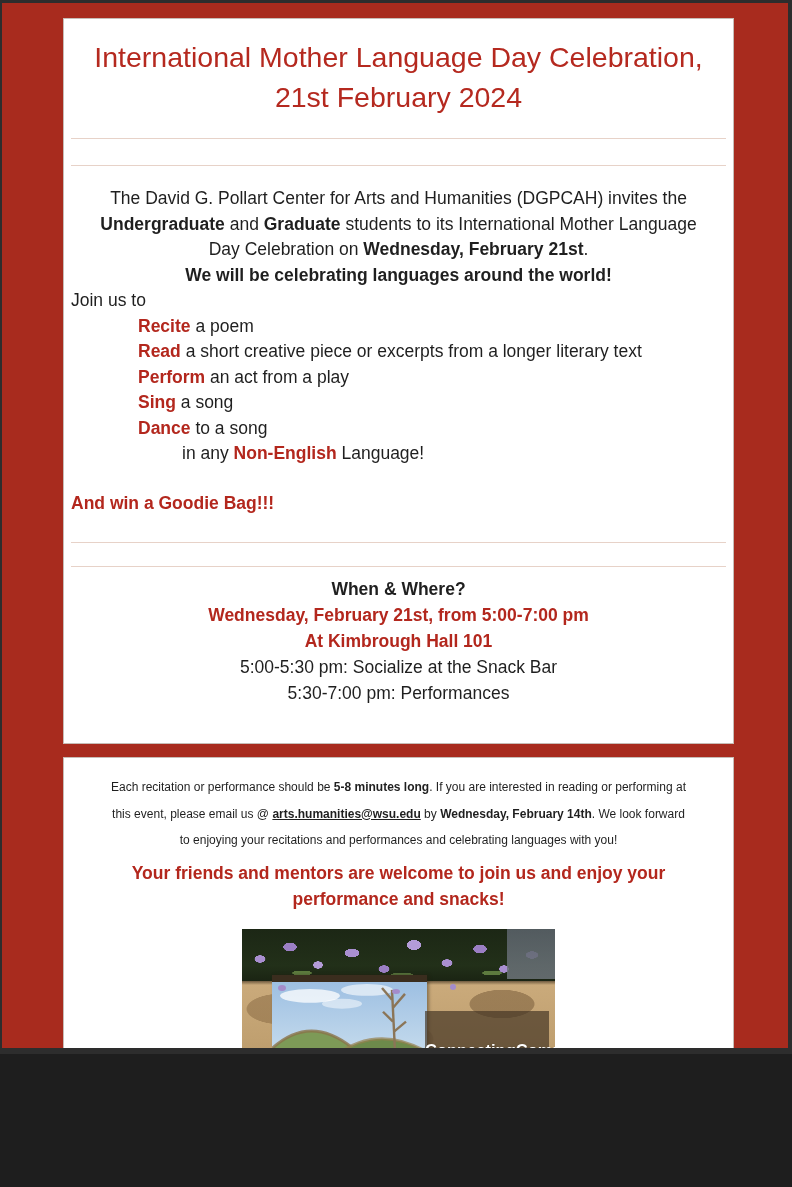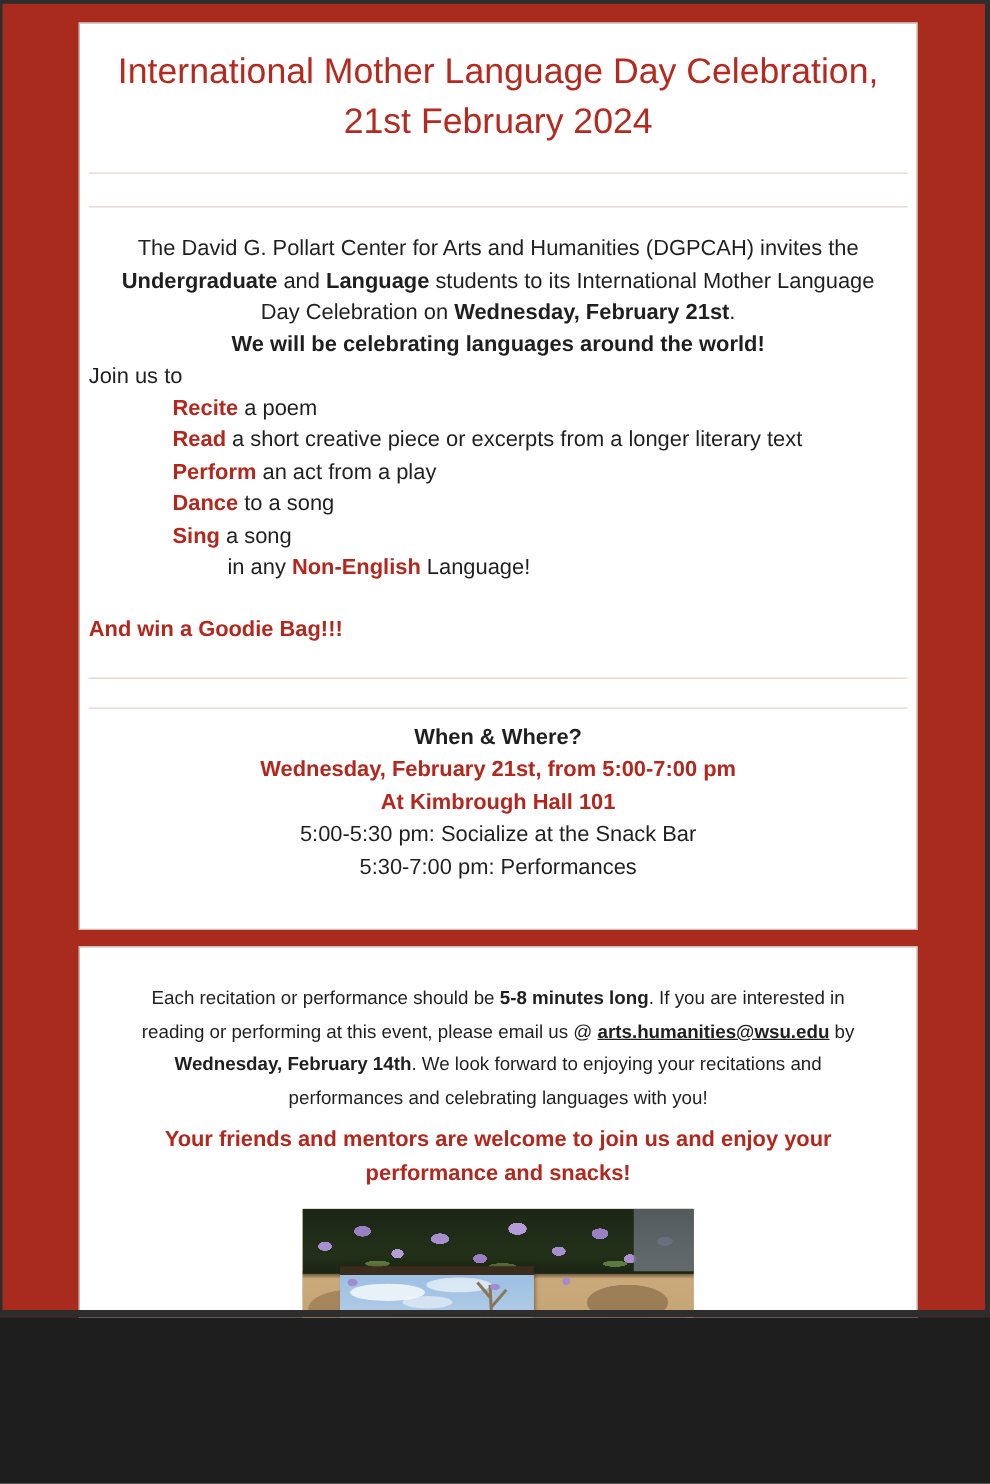--- a/index.html
+++ b/index.html
@@ -59,25 +59,25 @@
 
   .join-heading { padding-left: 7px; }
   .join-list { padding-left: 74px; }
   .join-item { white-space: nowrap; }
   .in-any { padding-left: 118px; white-space: nowrap; }
   .goodie { margin-top: 24px; padding-left: 7px; }
 
   .when-block { margin-top: 9px; text-align: center; line-height: 26px; }
 
   .p2 {
-    padding-top: 28px;
+    padding-top: 16px;
     margin: 0 auto;
     width: 585px;
     text-align: center;
-    font-size: 15px;
+    font-size: 12px;
     line-height: 26.5px;
   }
   .email-link { color: #1f1f1f; font-weight: bold; text-decoration: underline; }
   .red-note {
     margin: 6px auto 0;
     width: 585px;
     text-align: center;
     font-size: 17.5px;
     line-height: 26.5px;
   }
@@ -176,32 +176,32 @@
   <div class="card card1">
     <div class="title">
       <div>International Mother Language Day Celebration,</div>
       <div>21st February 2024</div>
     </div>
 
     <div class="rule rule-a"></div>
     <div class="rule rule-b"></div>
 
     <div class="intro body-text">
-      <span>The David G. Pollart Center for Arts and Humanities (DGPCAH) invites the </span><span class="bold">Undergraduate</span><span> and </span><span class="bold">Language</span><span> students to its International Mother Language Day Celebration on </span><span class="bold">Wednesday, February 21st</span><span>.</span>
+      <span>The David G. Pollart Center for Arts and Humanities (DGPCAH) invites the </span><span class="bold">Undergraduate</span><span> and </span><span class="bold">Graduate</span><span> students to its International Mother Language Day Celebration on </span><span class="bold">Wednesday, February 21st</span><span>.</span>
       <div class="bold">We will be celebrating languages around the world!</div>
     </div>
 
     <div class="join-heading body-text">Join us to</div>
 
     <div class="join-list body-text">
       <div class="join-item"><span class="red-bold">Recite</span><span> a poem</span></div>
       <div class="join-item"><span class="red-bold">Read</span><span> a short creative piece or excerpts from a longer literary text</span></div>
       <div class="join-item"><span class="red-bold">Perform</span><span> an act from a play</span></div>
+      <div class="join-item"><span class="red-bold">Sing</span><span> a song</span></div>
       <div class="join-item"><span class="red-bold">Dance</span><span> to a song</span></div>
-      <div class="join-item"><span class="red-bold">Sing</span><span> a song</span></div>
     </div>
 
     <div class="in-any body-text">
       <span>in any </span><span class="red-bold">Non-English</span><span> Language!</span>
     </div>
 
     <div class="goodie body-text red-bold">And win a Goodie Bag!!!</div>
 
     <div class="rule rule-c"></div>
     <div class="rule rule-d"></div>

